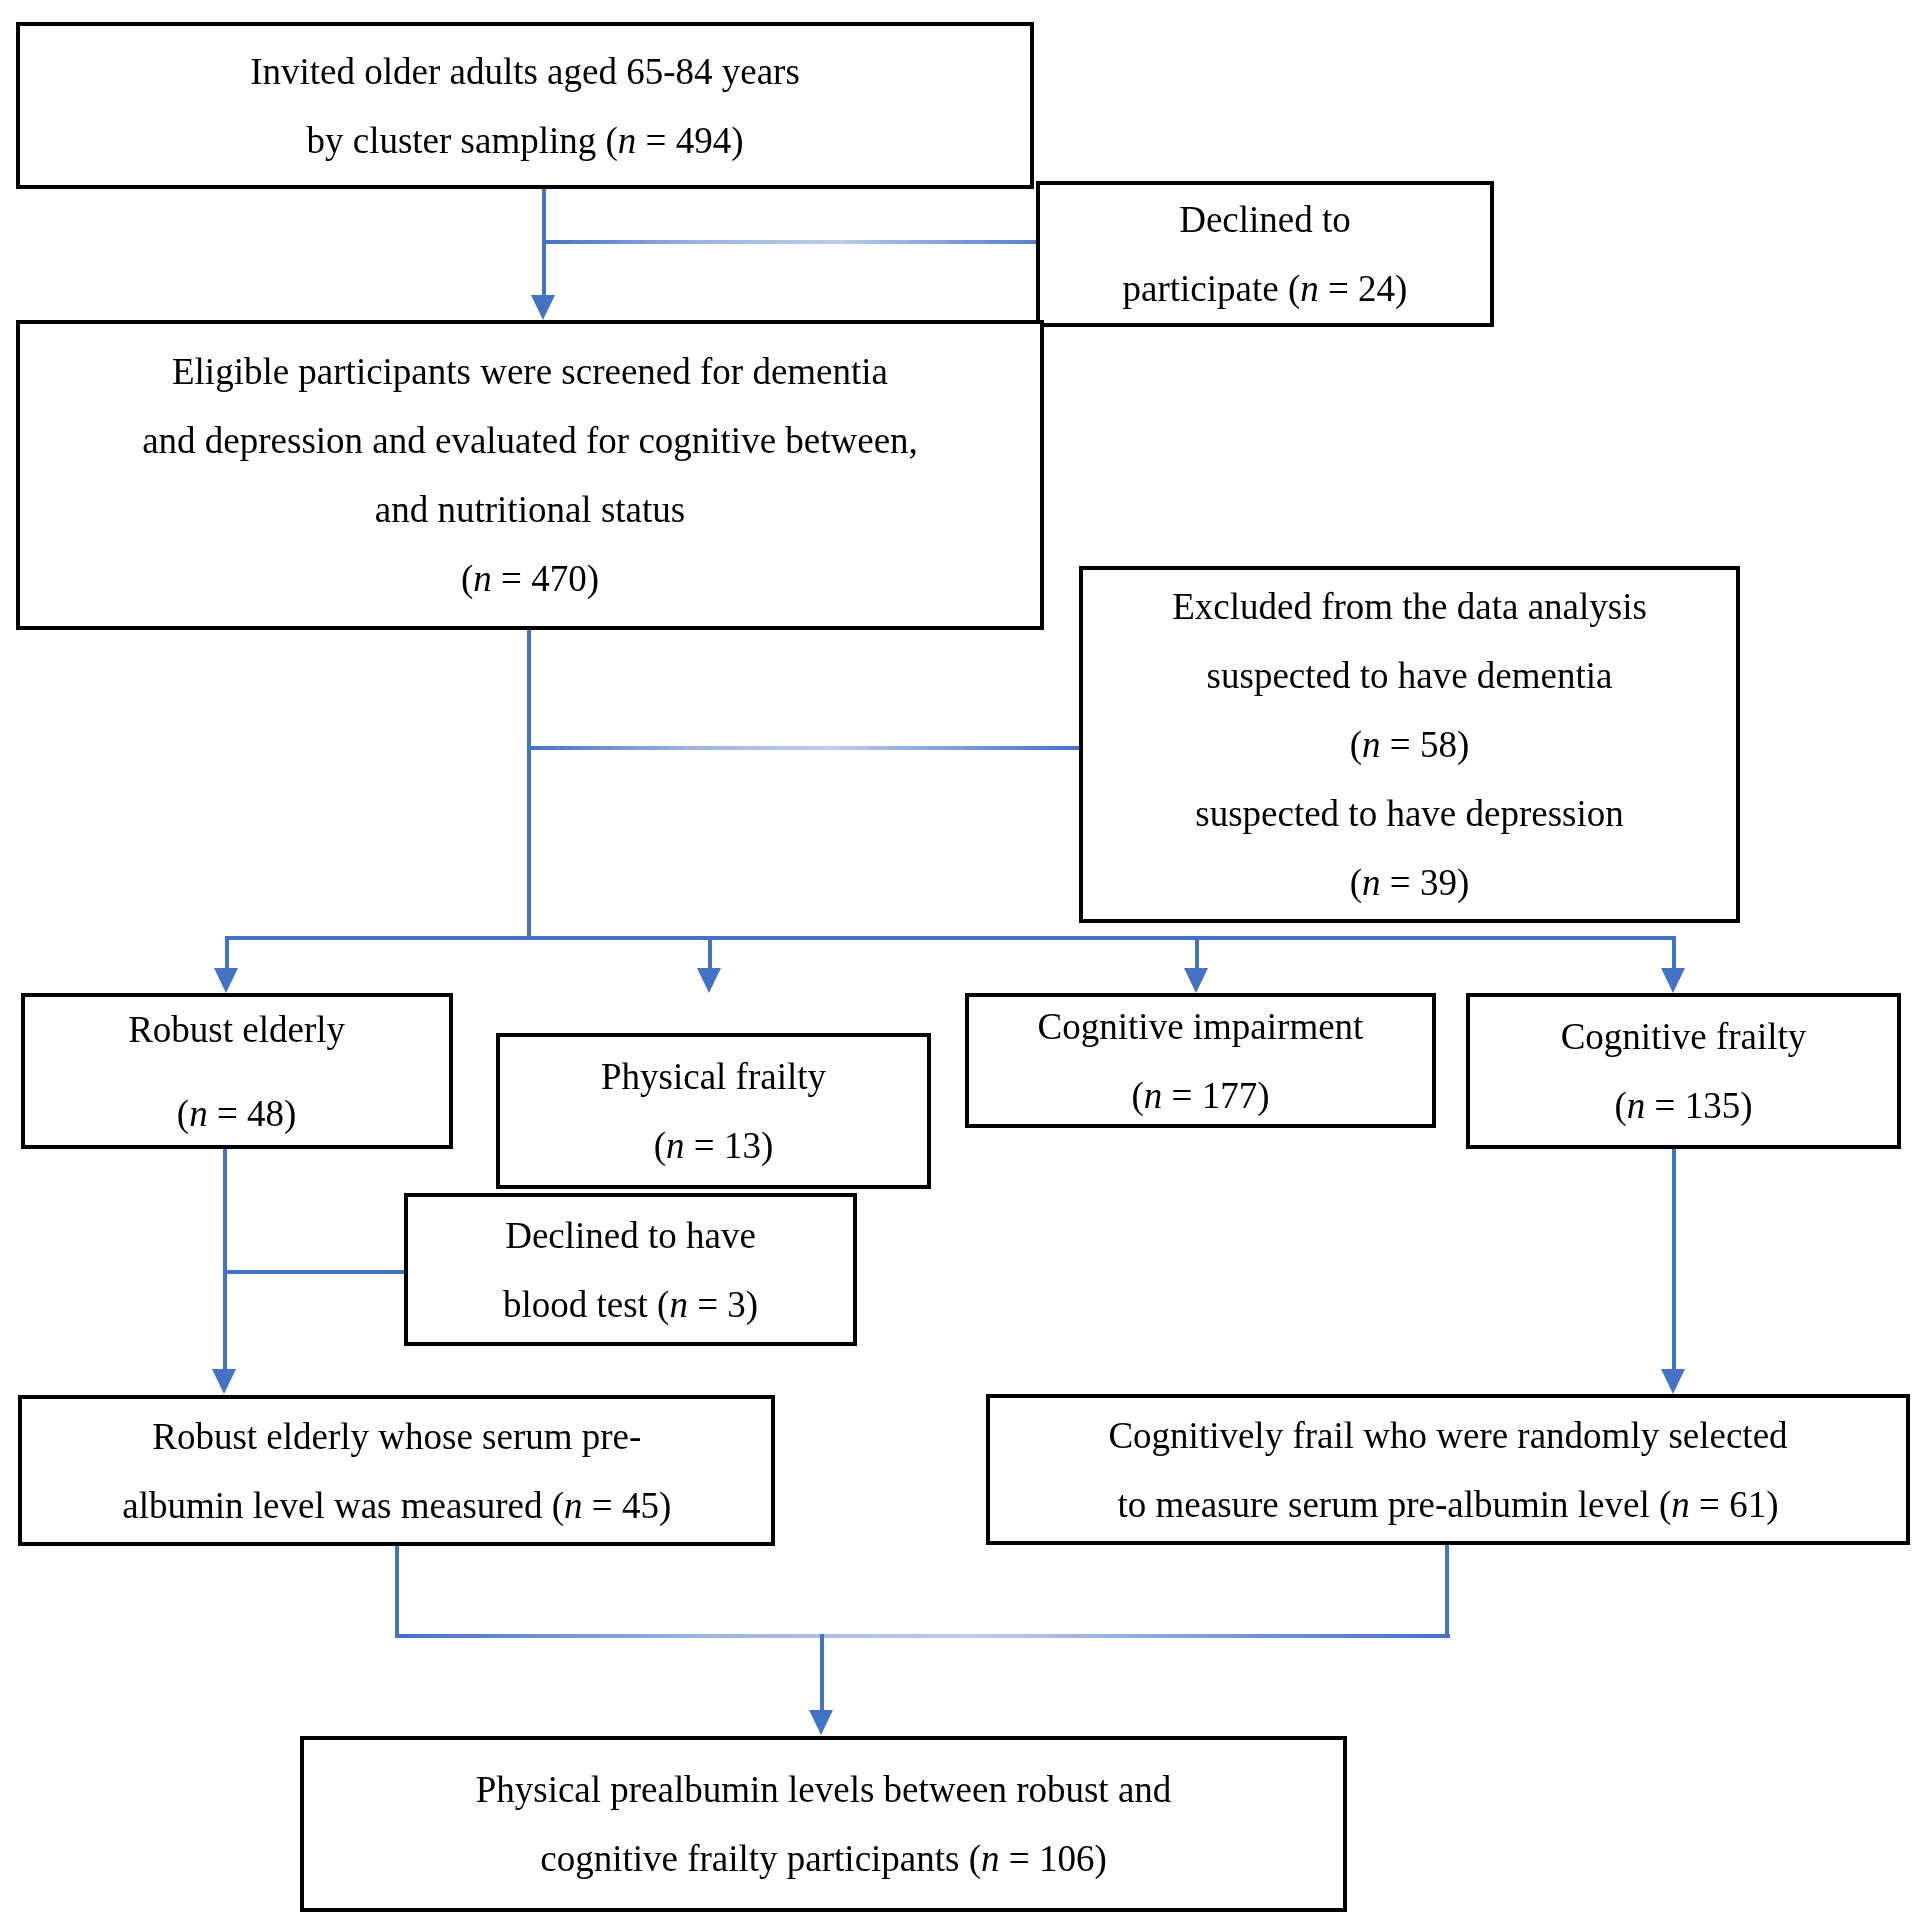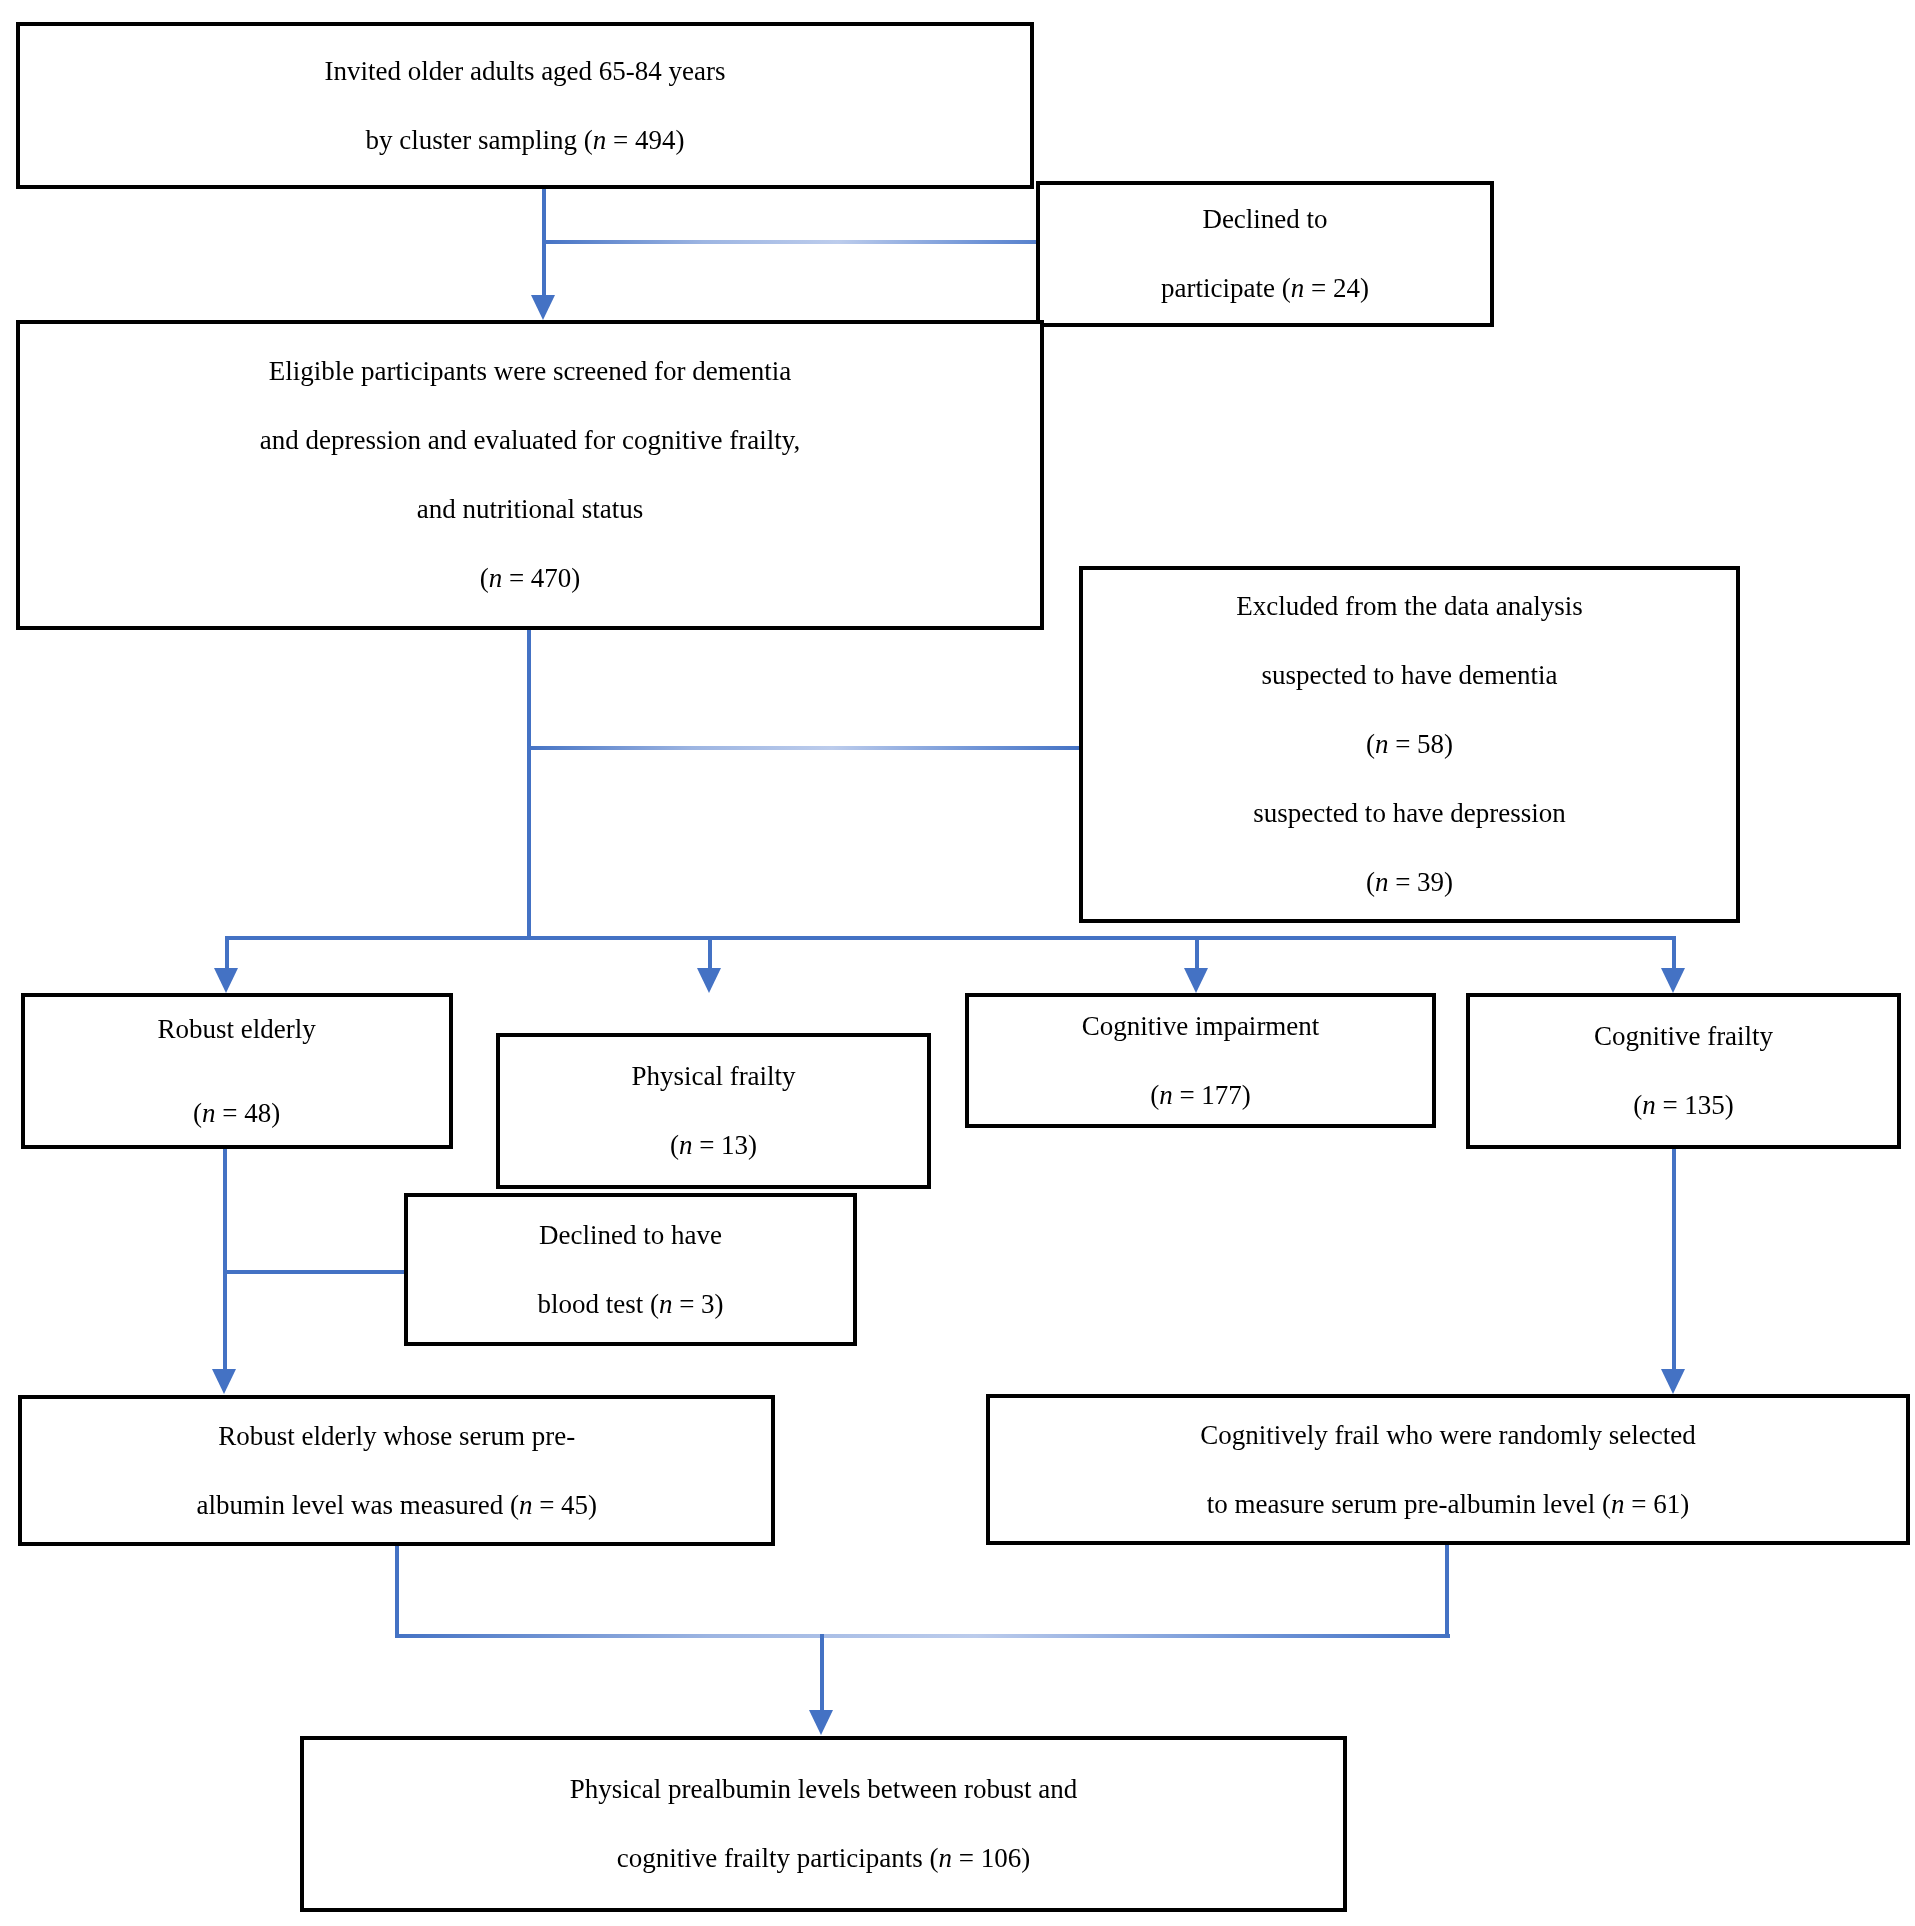--- a/index.html
+++ b/index.html
@@ -12,21 +12,21 @@
     overflow:hidden;
   }
   .box{
     position:absolute;
     box-sizing:border-box;
     border:4.1px solid var(--border-c,#000000);
     background:#ffffff;
     display:flex;flex-direction:column;
     justify-content:center;align-items:center;
     text-align:center;
-    font-size:27px;
+    font-size:37px;
     line-height:69px;
     z-index:2;
   }
   .bl{width:100%;white-space:nowrap;}
   .bl i{font-style:italic;}
   .vl{position:absolute;width:4.1px;background:var(--accent,#4472C4);z-index:1;}
   .hl{position:absolute;height:4.1px;background:var(--accent,#4472C4);z-index:1;}
   .hl.lt{background:linear-gradient(90deg,var(--accent,#4472C4) 0%,#9db5e2 30%,#bcccec 55%,#6e93d6 82%,var(--accent,#4472C4) 100%);}
   .arrow{
     position:absolute;width:0;height:0;
@@ -80,21 +80,21 @@
     <div class="bl">by cluster sampling (<i>n</i> = 494)</div>
   </div>
 
   <div class="box" style="left:1036px;top:181px;width:458px;height:146px;">
     <div class="bl">Declined to</div>
     <div class="bl">participate (<i>n</i> = 24)</div>
   </div>
 
   <div class="box" style="left:16px;top:320px;width:1028px;height:310px;">
     <div class="bl">Eligible participants were screened for dementia</div>
-    <div class="bl">and depression and evaluated for cognitive frailty,</div>
+    <div class="bl">and depression and evaluated for cognitive between,</div>
     <div class="bl">and nutritional status</div>
     <div class="bl">(<i>n</i> = 470)</div>
   </div>
 
   <div class="box" style="left:1079px;top:566px;width:661px;height:357px;">
     <div class="bl">Excluded from the data analysis</div>
     <div class="bl">suspected to have dementia</div>
     <div class="bl">(<i>n</i> = 58)</div>
     <div class="bl">suspected to have depression</div>
     <div class="bl">(<i>n</i> = 39)</div>

